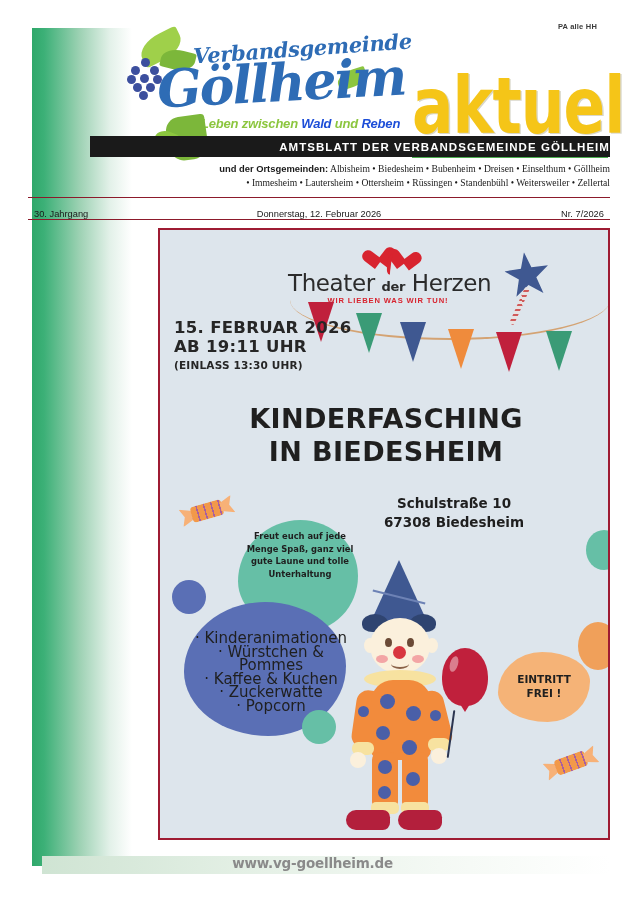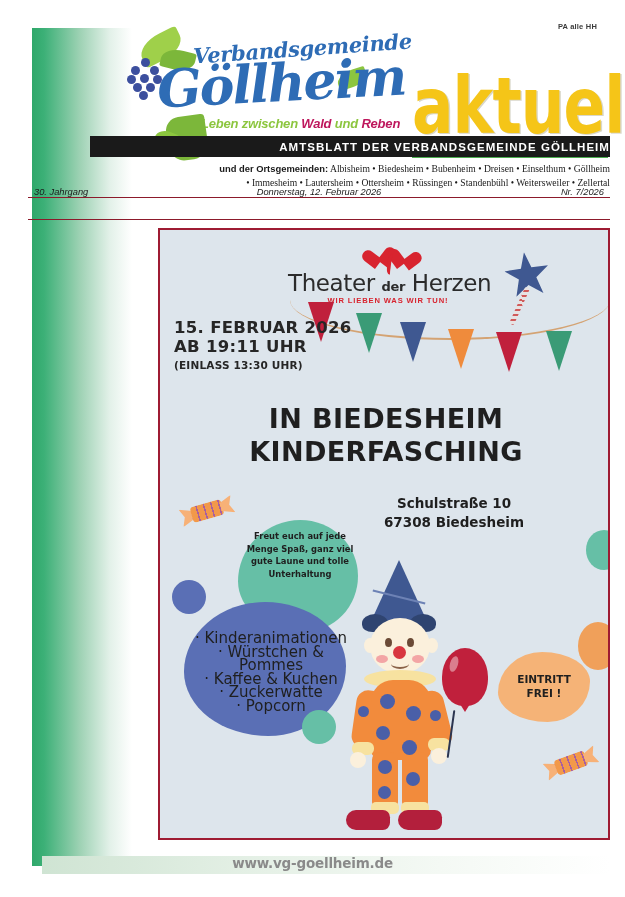--- a/index.html
+++ b/index.html
@@ -67,21 +67,21 @@
     letter-spacing: -2px;
     transform: rotate(-3deg);
     white-space: nowrap;
   }
   .slogan {
     position: absolute; left: 96px; top: 86px;
     font-size: 13px; font-weight: bold; font-style: italic;
     white-space: nowrap; letter-spacing: -.2px;
   }
   .slogan .g { color: #8cc63f; }
-  .slogan .b { color: #be185d; }
+  .slogan .b { color: #1d4ed8; }
 
   
   .aktuell {
     position: absolute; left: 412px; top: 42px;
     font-family: "DejaVu Sans", sans-serif;
     font-weight: bold; font-size: 64px;
     color: #f5c518;
     letter-spacing: -1px;
     line-height: 62px;
     transform: scaleY(1.22) scaleX(0.96);
@@ -111,23 +111,23 @@
     text-align: right; padding-right: 15px; z-index: 5;
     font-family: "Liberation Serif", serif;
     font-size: 9.6px; color: #1a1a1a; line-height: 13.5px;
   }
   .ortsgem b { font-family: "Liberation Sans", sans-serif; font-size: 9.4px; }
 
   
   .rule-top { position: absolute; left: 28px; top: 197px; width: 582px; height: 1.2px; background: #8c1a2b; z-index: 5; }
   .rule-bot { position: absolute; left: 28px; top: 219px; width: 582px; height: 1.2px; background: #8c1a2b; z-index: 5; }
   .inforow {
-    position: absolute; left: 28px; top: 187px; width: 582px; height: 20px;
-    display: flex; align-items: flex-start; z-index: 5;
-    font-size: 9.3px; color: #1a1a1a; font-style: italic;
+    position: absolute; left: 28px; top: 199px; width: 582px; height: 20px;
+    display: flex; align-items: flex-end; z-index: 5;
+    font-size: 9.3px; color: #1a1a1a;
   }
   .inforow .left { width: 33%; padding-left: 6px; }
   .inforow .mid { width: 34%; text-align: center; }
   .inforow .right { width: 33%; text-align: right; padding-right: 6px; }
 
   
   .poster {
     position: absolute; left: 158px; top: 228px;
     width: 452px; height: 612px;
     background: #dde5ec;
@@ -464,22 +464,22 @@
       <div class="flag" style="left: 256px; top: 31px; background: rgb(58, 155, 118);"></div>
     </div>
 
     <div class="date-block">
       <div class="l1">15. FEBRUAR 2026</div>
       <div class="l2">AB 19:11 UHR</div>
       <div class="l3">(EINLASS 13:30 UHR)</div>
     </div>
 
     <div class="headline">
+      <div>KINDERFASCHING</div>
       <div>IN BIEDESHEIM</div>
-      <div>KINDERFASCHING</div>
     </div>
 
     <div class="address">
       <div>Schulstraße 10</div>
       <div>67308 Biedesheim</div>
     </div>
 
     <div class="blob-green-r"></div>
     <div class="blob-orange-r"></div>
     <div class="blob-green"></div>

